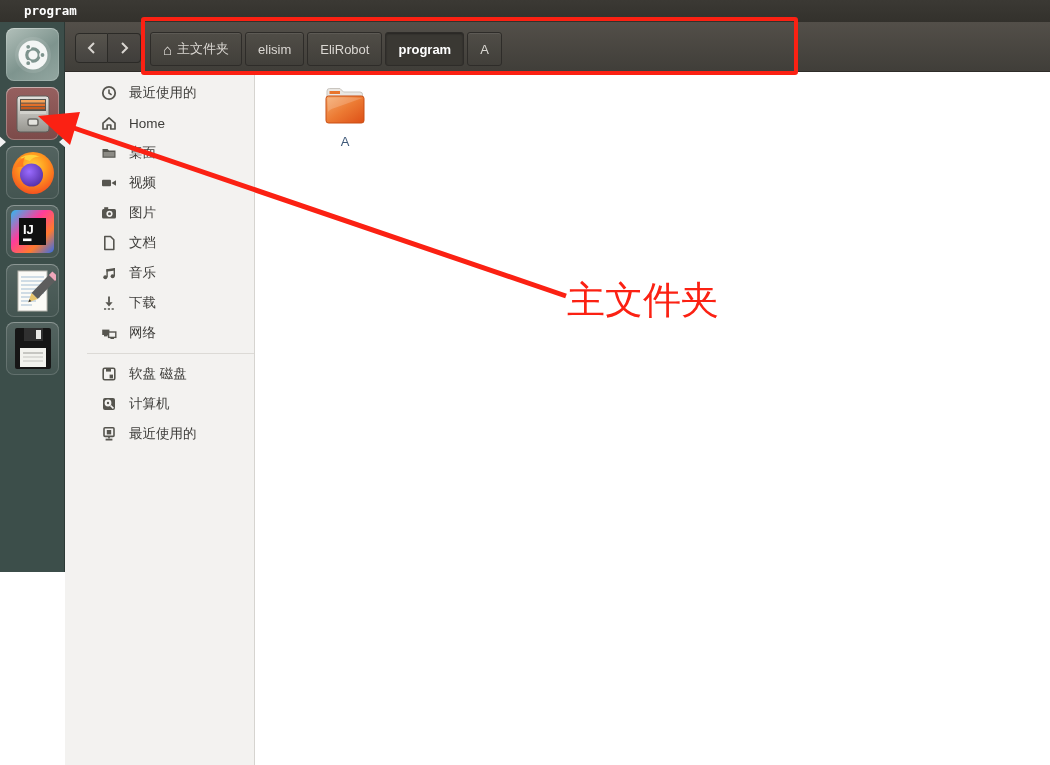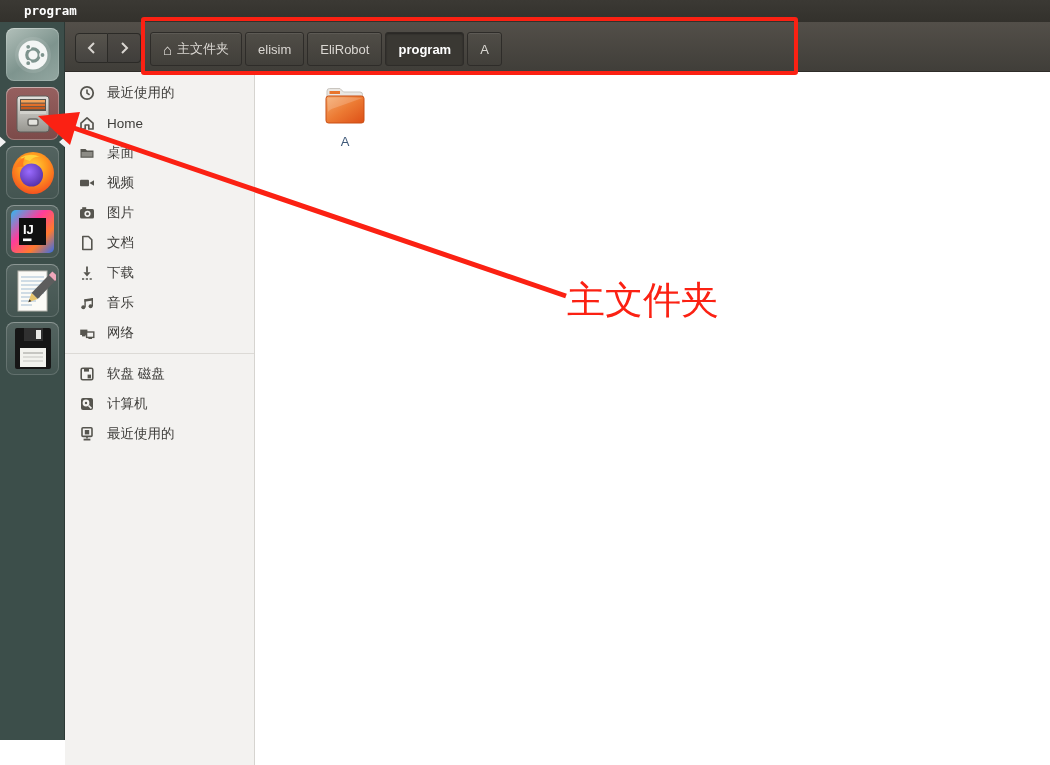--- a/index.html
+++ b/index.html
@@ -6,21 +6,21 @@
   html,body { width:1050px; height:765px; overflow:hidden; }
   body { font-family:"Liberation Sans","DejaVu Sans",sans-serif; position:relative; background:#fff; }
 
   
   .titlebar { position:absolute; left:0; top:0; width:1050px; height:22px;
     background:linear-gradient(#3b3934,#33312c); z-index:5; }
   .titlebar .title { position:absolute; left:24px; top:3px; color:#ffffff;
     font-family:"DejaVu Sans Mono","Liberation Mono",monospace; font-size:12.5px; font-weight:bold; }
 
   
-  .dock { position:absolute; left:0; top:22px; width:65px; height:718px;
+  .dock { position:absolute; left:0; top:22px; width:65px; height:550px;
     background:linear-gradient(90deg,#41534f,#394turquoise 0) , #3c4e4a; background:#3c4e4a;
     border-right:1px solid #2c3936; z-index:6; }
   .tile { position:absolute; left:6px; width:53px; height:53px; border-radius:8px;
     background:linear-gradient(rgba(255,255,255,.12),rgba(255,255,255,.04));
     box-shadow:inset 0 0 0 1px rgba(255,255,255,.16), inset 0 1px 0 rgba(255,255,255,.2);
     display:flex; align-items:center; justify-content:center; cursor:pointer; }
   .tile.ubuntu { top:6px; background:linear-gradient(145deg,#b2c0ba 0%,#7e948e 55%,#93a7a1 100%); }
   .tile.files  { top:65px; background:linear-gradient(#96605f,#7c4a49);
     box-shadow:inset 0 0 0 1px rgba(255,255,255,.28), inset 0 1px 0 rgba(255,255,255,.3); }
   .tile.firefox{ top:124px; }
@@ -43,21 +43,21 @@
   .crumb { height:34px; display:flex; align-items:center; padding:0 12px; gap:5px;
     background:linear-gradient(#504d47,#413f3a); border:1px solid #2e2c29; border-radius:3px;
     box-shadow:inset 0 1px 0 rgba(255,255,255,.08);
     color:#dbd8d3; font-size:13px; white-space:nowrap; cursor:pointer; }
   .crumb .home-glyph { font-size:15px; color:#e8e5e0; line-height:1; }
   .crumb.current { background:#3a3833; font-weight:bold; color:#ffffff;
     box-shadow:inset 0 1px 2px rgba(0,0,0,.35); }
 
   
   .sidebar { position:absolute; left:65px; top:72px; width:190px; height:693px;
-    background:#f3f2f0; border-right:1px solid #d6d4d0; z-index:2; padding-top:6px; }
+    background:#f3f2f0; border-right:1px solid #d6d4d0; z-index:2; padding-top:6px;padding-left:22px; }
   .side-row { height:30px; display:flex; align-items:center; padding-left:14px; gap:12px;
     color:#3e3d3a; font-size:13.5px; cursor:pointer; }
   .side-row svg { flex:0 0 auto; }
   .side-sep { height:1px; background:#dcdad6; margin:5px 0; }
   .mainpane { position:absolute; left:255px; top:72px; width:795px; height:693px; background:#ffffff; z-index:1; }
   .file-item { position:absolute; left:61px; top:12px; width:58px; text-align:center; cursor:pointer; }
   .file-item .fname { margin-top:4px; font-size:13px; color:#3e5878; }
 
   
   .anno-rect { position:absolute; left:141px; top:17px; width:657px; height:58px;
@@ -258,36 +258,36 @@
 
   <div class="side-row">
     <svg width="16" height="16" viewBox="0 0 16 16">
       <path d="M3.8 1.5 H9.5 L12.8 4.8 V14.5 H3.8 Z" fill="none" stroke="#56554f" stroke-width="1.6" stroke-linejoin="round"></path>
     </svg>
     <span>文档</span>
   </div>
 
   <div class="side-row">
     <svg width="16" height="16" viewBox="0 0 16 16">
-      <line x1="8" y1="1.5" x2="8" y2="7.5" stroke="#56554f" stroke-width="1.8"></line>
-      <polygon points="4.4,7.2 11.6,7.2 8,11.6" fill="#56554f"></polygon>
-      <line x1="3" y1="14" x2="13" y2="14" stroke="#56554f" stroke-width="1.6" stroke-dasharray="2.2 1.6"></line>
-    </svg>
-    <span>下载</span>
-  </div>
-
-  <div class="side-row">
-    <svg width="16" height="16" viewBox="0 0 16 16">
       <circle cx="4.3" cy="12.2" r="2" fill="#56554f"></circle>
       <circle cx="11.6" cy="11.2" r="2" fill="#56554f"></circle>
       <rect x="5.4" y="4.2" width="1.4" height="8" fill="#56554f"></rect>
       <rect x="12.6" y="3.2" width="1.4" height="8" fill="#56554f"></rect>
       <polygon points="5.4,4.2 14,3 14,5.6 5.4,6.8" fill="#56554f"></polygon>
     </svg>
     <span>音乐</span>
+  </div>
+
+  <div class="side-row">
+    <svg width="16" height="16" viewBox="0 0 16 16">
+      <line x1="8" y1="1.5" x2="8" y2="7.5" stroke="#56554f" stroke-width="1.8"></line>
+      <polygon points="4.4,7.2 11.6,7.2 8,11.6" fill="#56554f"></polygon>
+      <line x1="3" y1="14" x2="13" y2="14" stroke="#56554f" stroke-width="1.6" stroke-dasharray="2.2 1.6"></line>
+    </svg>
+    <span>下载</span>
   </div>
 
 
   <div class="side-row">
     <svg width="16" height="16" viewBox="0 0 16 16">
       <rect x="1.2" y="4.6" width="7.2" height="5.4" fill="#56554f"></rect>
       <rect x="3" y="10" width="3.6" height="1.4" fill="#56554f"></rect>
       <rect x="7.6" y="7" width="7.2" height="5.4" fill="#f3f2f0" stroke="#56554f" stroke-width="1.4"></rect>
       <rect x="9.4" y="12.6" width="3.6" height="1.4" fill="#56554f"></rect>
     </svg>

